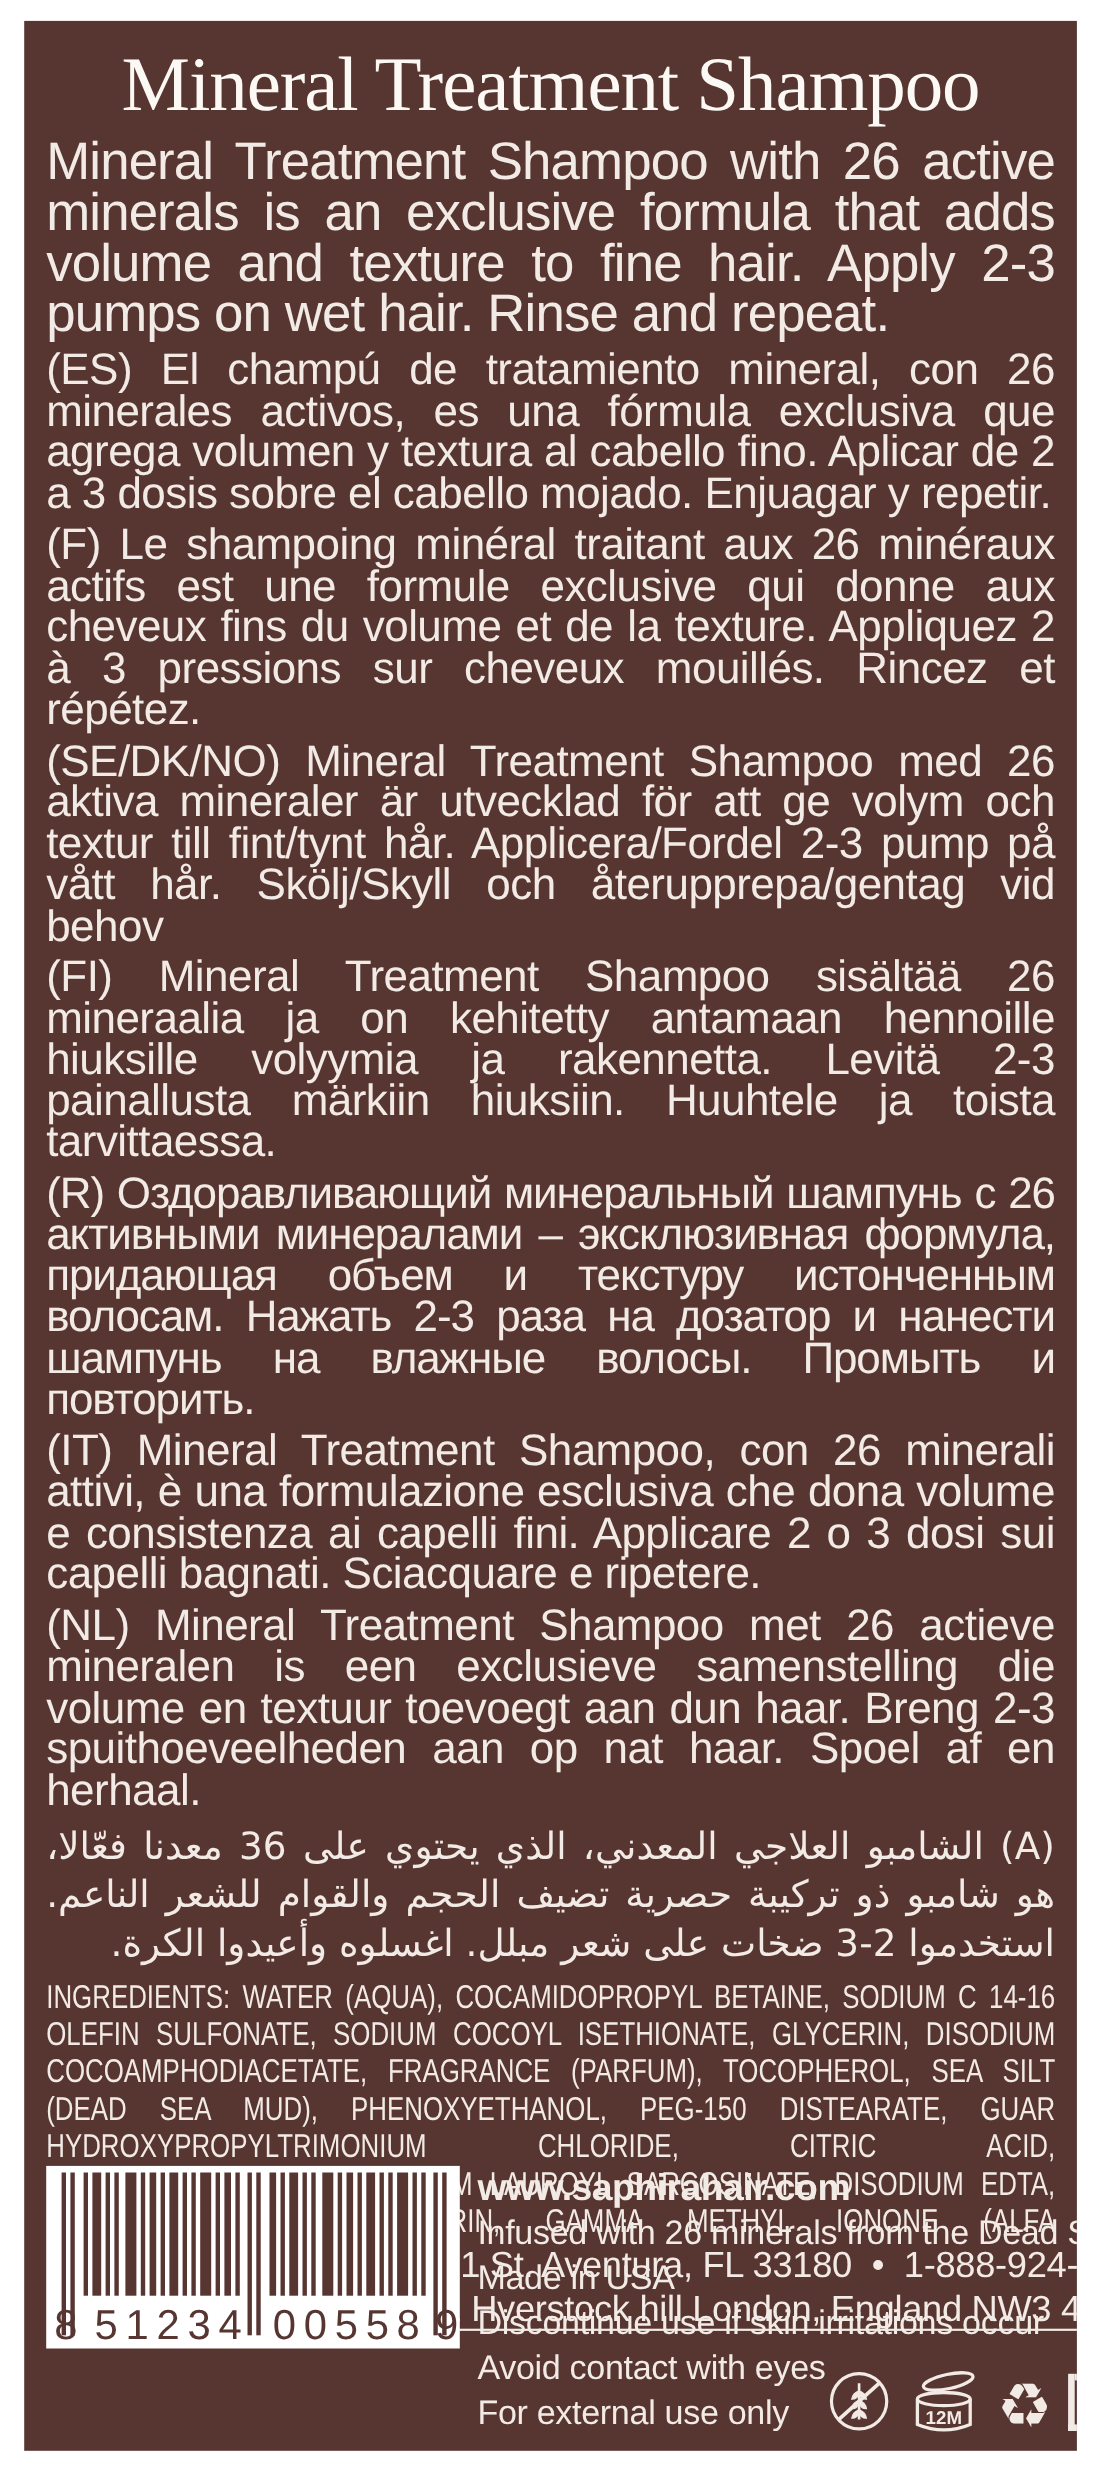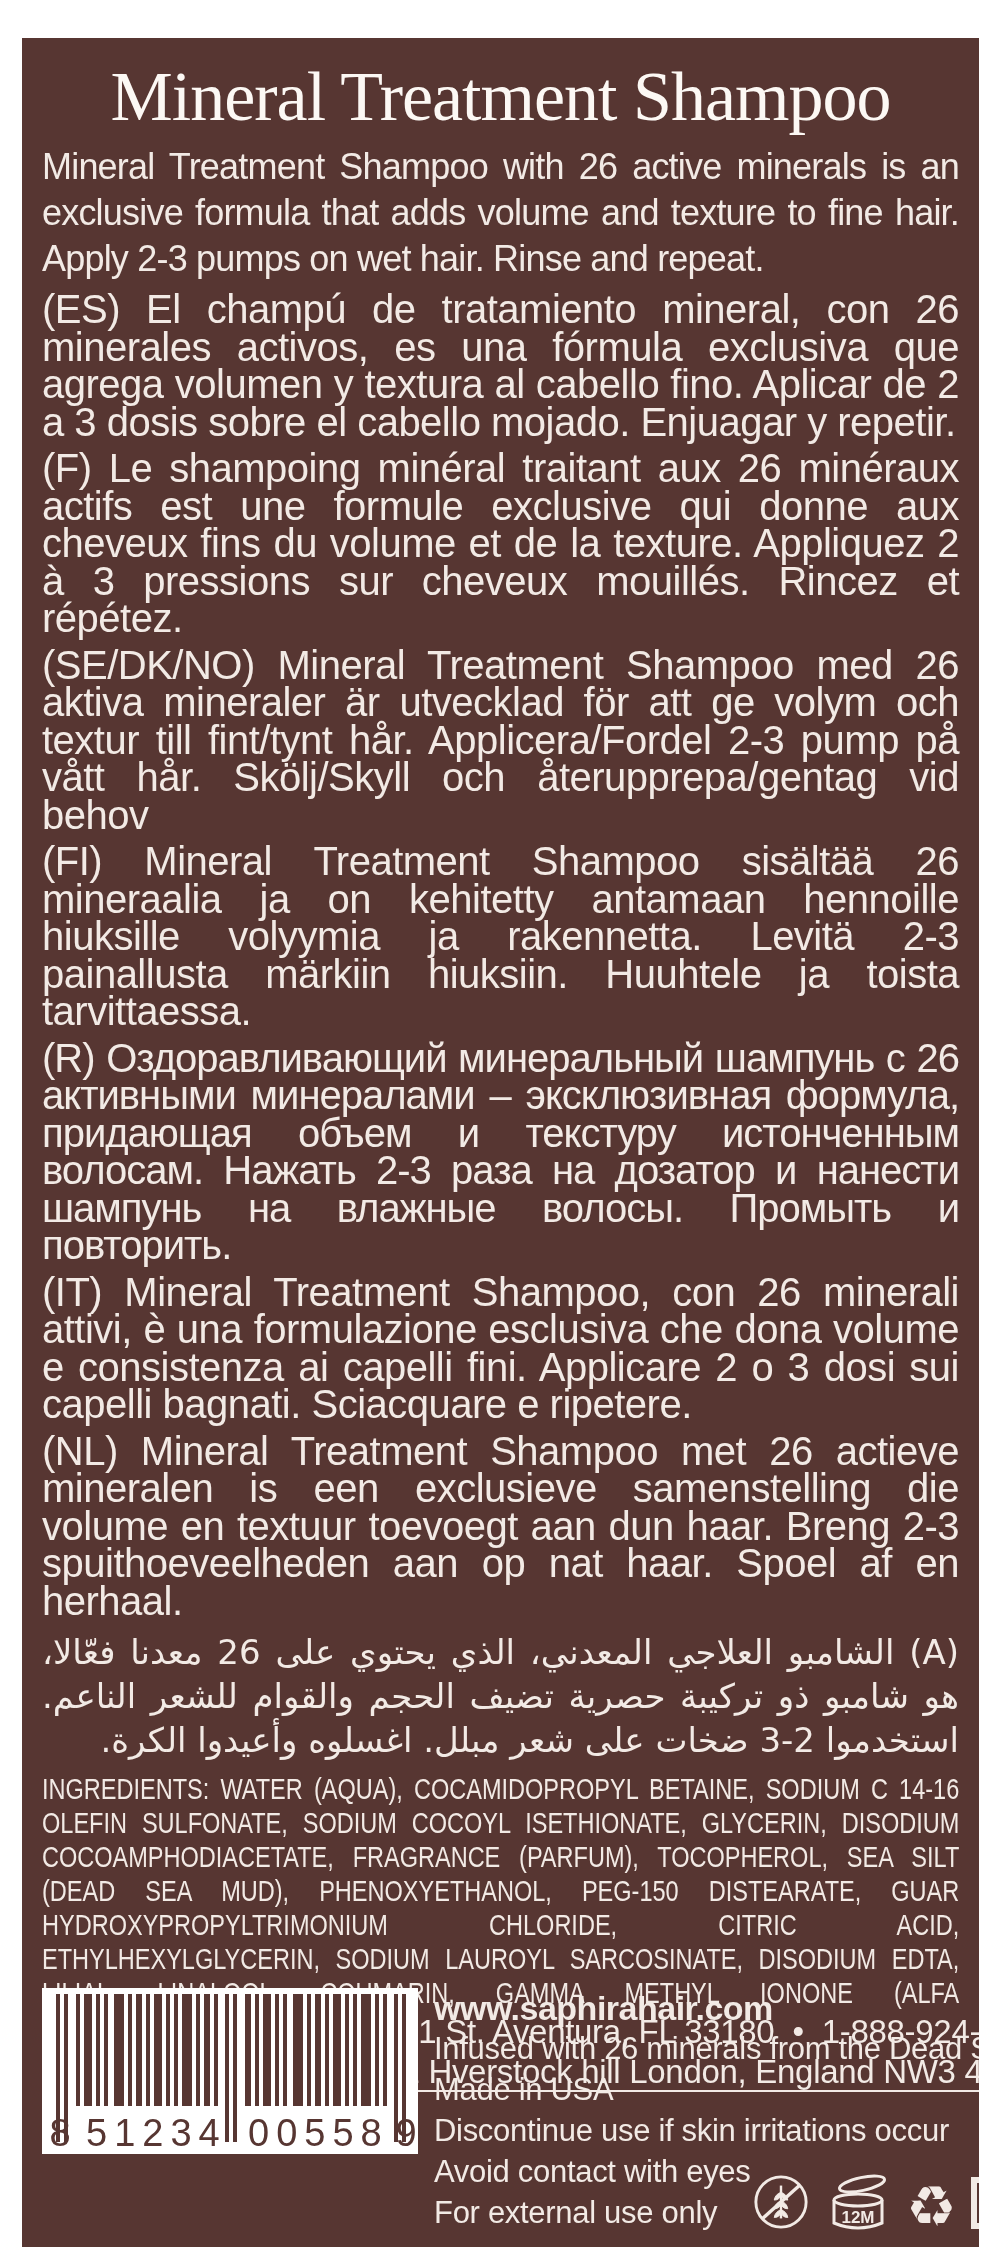--- a/index.html
+++ b/index.html
@@ -1,23 +1,23 @@
 <!DOCTYPE html>
 <html><head>
 <meta charset="utf-8">
 <style>
   html,body{margin:0;padding:0;background:#ffffff;}
   .page{position:relative;width:1000px;height:2250px;background:#ffffff;overflow:hidden;
         font-family:"Liberation Sans",sans-serif;}
   .label{position:absolute;left:22px;top:19px;width:957px;height:2209px;
          background:#573632;color:#f2eae5;box-sizing:border-box;
-         padding:0 20px;overflow:hidden;margin-top:19px;}
+         padding:0 20px;overflow:hidden;}
   .title{font-family:"Liberation Serif",serif;font-size:70px;line-height:74px;
          margin-top:22px;text-align:center;color:#fcf8f4;letter-spacing:-1px;white-space:nowrap;}
-  .intro{font-size:36px;line-height:46px;letter-spacing:-0.8px;text-align:justify;
+  .intro{font-size:48px;line-height:46px;letter-spacing:-0.8px;text-align:justify;
          margin-top:10px;color:#f2eae5;}
   .para{font-size:40px;line-height:37.5px;letter-spacing:-0.5px;text-align:justify;
         margin-top:9px;}
   .para.ru{letter-spacing:-1px;}
   .para.ar{direction:rtl;font-family:"DejaVu Sans",sans-serif;font-size:34px;
            line-height:44px;text-align:justify;letter-spacing:0;margin-top:10px;}
   .ingredients-wrap{margin-top:10px;height:240px;overflow:visible;}
   .ingredients{width:1170px;transform:scaleX(0.784);transform-origin:left top;
                font-size:30px;line-height:34px;text-align:justify;letter-spacing:0;}
   .dist{font-size:33px;line-height:40px;letter-spacing:-0.3px;white-space:nowrap;}
@@ -55,21 +55,21 @@
     <div class="intro">Mineral Treatment Shampoo with 26 active minerals is an exclusive formula that adds volume and texture to fine hair. Apply 2-3 pumps on wet hair. Rinse and repeat.</div>
 
     <div class="para">(ES) El champú de tratamiento mineral, con 26 minerales activos, es una fórmula exclusiva que agrega volumen y textura al cabello fino. Aplicar de 2 a 3 dosis sobre el cabello mojado.  Enjuagar y repetir.</div>
     <div class="para">(F) Le shampoing minéral traitant aux 26 minéraux actifs est une formule exclusive qui donne aux cheveux fins du volume et de la texture. Appliquez 2 à 3 pressions sur cheveux mouillés. Rincez et répétez.</div>
     <div class="para">(SE/DK/NO) Mineral Treatment Shampoo med 26 aktiva mineraler är utvecklad för att ge volym och textur till fint/tynt hår. Applicera/Fordel 2-3 pump på vått hår. Skölj/Skyll och återupprepa/gentag vid behov</div>
     <div class="para">(FI) Mineral Treatment Shampoo sisältää 26 mineraalia ja on kehitetty antamaan hennoille hiuksille volyymia ja rakennetta. Levitä 2-3 painallusta märkiin hiuksiin. Huuhtele ja toista tarvittaessa.</div>
     <div class="para ru">(R) Оздоравливающий минеральный шампунь с 26 активными минералами – эксклюзивная формула, придающая объем и текстуру истонченным волосам. Нажать 2-3 раза на дозатор и нанести шампунь на влажные волосы. Промыть и повторить.</div>
     <div class="para">(IT) Mineral Treatment Shampoo, con 26 minerali attivi, è una formulazione esclusiva che dona volume e consistenza ai capelli fini. Applicare 2 o 3 dosi sui capelli bagnati. Sciacquare e ripetere.</div>
     <div class="para">(NL) Mineral Treatment Shampoo met 26 actieve mineralen is een exclusieve samenstelling die volume en textuur toevoegt aan dun haar. Breng 2-3 spuithoeveelheden aan op nat haar. Spoel af en herhaal.</div>
 
-    <div class="para ar">(A) الشامبو العلاجي المعدني، الذي يحتوي على 26 معدنا فعّالا، هو شامبو ذو تركيبة حصرية تضيف الحجم والقوام للشعر الناعم. استخدموا 2-3 ضخات على شعر مبلل. اغسلوه وأعيدوا الكرة.</div>
+    <div class="para ar">(A) الشامبو العلاجي المعدني، الذي يحتوي على 36 معدنا فعّالا، هو شامبو ذو تركيبة حصرية تضيف الحجم والقوام للشعر الناعم. استخدموا 2-3 ضخات على شعر مبلل. اغسلوه وأعيدوا الكرة.</div>
 
     <div class="ingredients-wrap">
       <div class="ingredients">INGREDIENTS: WATER (AQUA), COCAMIDOPROPYL BETAINE, SODIUM C 14-16 OLEFIN SULFONATE, SODIUM COCOYL ISETHIONATE, GLYCERIN, DISODIUM COCOAMPHODIACETATE, FRAGRANCE (PARFUM), TOCOPHEROL, SEA SILT (DEAD SEA MUD), PHENOXYETHANOL, PEG-150 DISTEARATE, GUAR HYDROXYPROPYLTRIMONIUM CHLORIDE, CITRIC ACID, ETHYLHEXYLGLYCERIN, SODIUM LAUROYL SARCOSINATE, DISODIUM EDTA, LILIAL, LINALOOL, COUMARIN, GAMMA METHYL IONONE (ALFA ISOMETHYLIONONE)</div>
     </div>
 
     <div class="dist">
       <span class="co">Saphira LLC</span><span>2875 NE 191 St. Aventura, FL 33180</span><span class="dot">•</span><span>1-888-924-8320</span>
     </div>
     <div class="dist">
       <span class="co">Saphira Europe LTD</span><span class="addr-underline">201 Hverstock hill London, England NW3 4QG</span>

